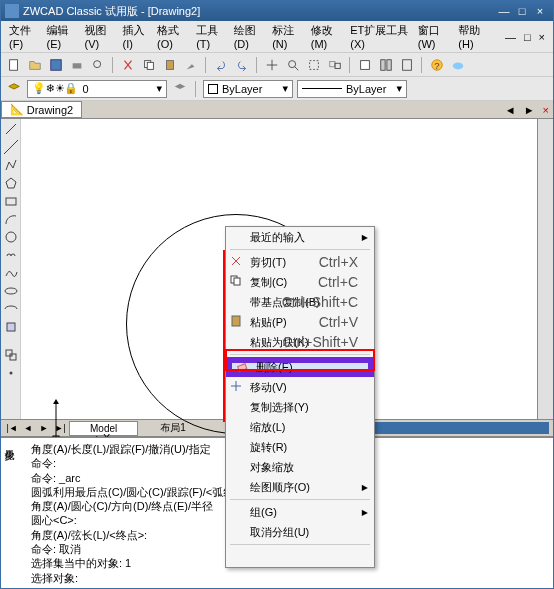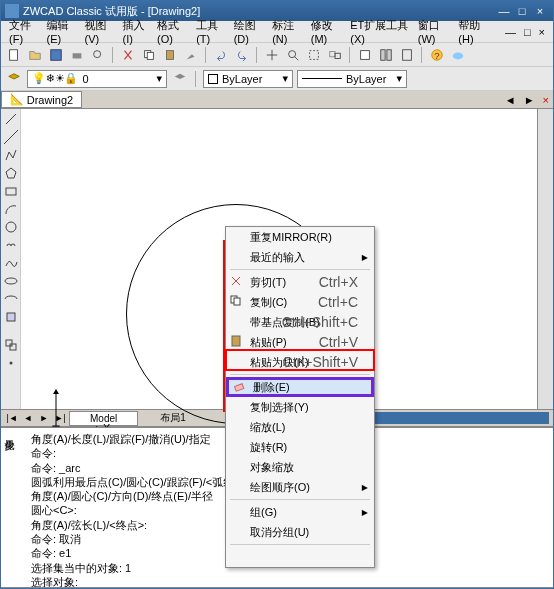--- a/index.html
+++ b/index.html
@@ -1,21 +1,21 @@
 <!DOCTYPE html>
 <html><head>
 <meta charset="utf-8">
 <style>
 *{margin:0;padding:0;box-sizing:border-box;font-family:"Microsoft YaHei",SimSun,Arial,sans-serif;font-size:11px}
 body{background:#f0f0f0;width:554px;height:589px;position:relative;overflow:hidden;border:1px solid #3a6ea5}
 .titlebar{background:linear-gradient(to bottom,#3a6ea5,#2b5a8c);color:#fff;height:20px;display:flex;align-items:center;padding:0 4px}
 .titlebar .icon{width:14px;height:14px;background:#5a8fc7;margin-right:4px}
 .titlebar .title{flex:1;font-size:11px}
 .titlebar .wbtn{width:18px;height:14px;text-align:center;line-height:14px;cursor:pointer;color:#fff}
-.menubar{background:#e8e8e8;height:22px;display:flex;align-items:center;padding:0 4px;border-bottom:1px solid #ccc}
+.menubar{background:#e8e8e8;height:32px;display:flex;align-items:center;padding:0 4px;border-bottom:1px solid #ccc}
 .menubar span{padding:2px 4px;cursor:pointer}
 .toolbar{background:#e8e8e8;height:24px;display:flex;align-items:center;padding:0 4px;gap:3px;border-bottom:1px solid #ccc}
 .tbtn{width:18px;height:18px;display:flex;align-items:center;justify-content:center;cursor:pointer;border:1px solid transparent}
 .tbtn svg{width:14px;height:14px}
 .sep{width:2px;height:16px;border-left:1px solid #aaa;margin:0 2px}
 .layerbar{background:#e8e8e8;height:24px;display:flex;align-items:center;padding:0 4px;gap:4px;border-bottom:1px solid #ccc}
 .layerdd{border:1px solid #888;background:#fff;height:18px;display:flex;align-items:center;padding:0 4px;font-size:10px}
 .doctab{background:#d4d0c8;height:18px;display:flex;align-items:center;border-bottom:1px solid #888}
 .doctab .tab{background:#fff;border:1px solid #888;padding:1px 8px;font-size:10px;display:flex;align-items:center;gap:3px}
 .mainarea{display:flex;height:300px;background:#fff}
@@ -26,21 +26,21 @@
 .modeltabs{background:#d4d0c8;height:18px;display:flex;align-items:center;padding:0 4px;gap:2px;border-top:1px solid #888;border-bottom:1px solid #888}
 .modeltabs .mt{padding:1px 20px;font-size:10px;cursor:pointer}
 .modeltabs .mt.active{background:#fff;border:1px solid #888}
 .modeltabs .nav{width:14px;text-align:center;cursor:pointer;font-size:9px}
 .cmdarea{background:#fff;height:160px;border-top:1px solid #888;padding:4px;font-size:10px;line-height:1.3;overflow:hidden;position:relative}
 .cmdarea .sidelabel{position:absolute;left:2px;top:4px;writing-mode:vertical-lr;font-size:10px}
 .cmdlines{margin-left:26px}
 .cmdinput{background:#fff;height:18px;border-top:1px solid #888;display:flex;align-items:center;padding:0 4px;font-size:10px}
 .ctxmenu{position:absolute;left:224px;top:225px;width:150px;background:#f5f5f5;border:1px solid #888;box-shadow:2px 2px 4px rgba(0,0,0,0.3);z-index:100}
 .ctxitem{height:20px;display:flex;align-items:center;padding:0 6px 0 24px;font-size:11px;cursor:pointer;position:relative}
-.ctxitem.highlight{background:#d4e6f7;border:3px solid #6d28d9}
+.ctxitem.highlight{background:#d4e6f7;border:6px solid #6d28d9}
 .ctxitem .arrow{position:absolute;right:6px;font-size:8px}
 .ctxitem .shortcut{position:absolute;right:16px;font-size:14px;color:#555}
 .ctxitem .cicon{position:absolute;left:4px;width:14px;height:14px}
 .ctxsep{height:1px;background:#ccc;margin:2px 4px}
 .redbox1{position:absolute;border:2px solid red;left:202px;top:131px;width:42px;height:172px;z-index:50;pointer-events:none}
 .redbox2{position:absolute;border:2px solid red;left:224px;top:348px;width:150px;height:22px;z-index:150;pointer-events:none}
 .circle{position:absolute;left:105px;top:95px;width:220px;height:220px;border:1.5px solid #000;border-radius:50%}
 .selline{position:absolute;left:221px;top:123px;width:1px;height:188px;border-left:1px dashed #00f}
 .grip{position:absolute;width:8px;height:8px;background:#0050d0;border:1px solid #003080}
 .axis{position:absolute;left:30px;top:280px}
@@ -343,37 +343,33 @@
   <div class="sidelabel">最少化</div>
   <div class="cmdlines" id="cmdlines">
       <div>角度(A)/长度(L)/跟踪(F)/撤消(U)/指定</div>
       <div>命令:</div>
       <div>命令: _arc</div>
       <div>圆弧利用最后点(C)/圆心(C)/跟踪(F)/&lt;弧线起</div>
       <div>角度(A)/圆心(C)/方向(D)/终点(E)/半径</div>
       <div>圆心&lt;C&gt;:</div>
       <div>角度(A)/弦长(L)/&lt;终点&gt;:</div>
       <div>命令: 取消</div>
-      <div>命令: e1</div>
       <div>选择集当中的对象: 1</div>
       <div>选择对象:</div>
     </div>
 </div>
 
 <div class="cmdinput">
   <span>命令:</span>
   <span style="flex:1;margin-left:4px;border:none"></span>
   <span>◄</span>
   <span>►</span>
 </div>
 
 <div class="ctxmenu" id="ctxmenu">
-    <div class="ctxitem">
-      <span>重复MIRROR(R)</span>
-    </div>
     <div class="ctxitem">
       <span>最近的输入</span>
       <span class="arrow">▶</span>
     </div>
     <div class="ctxsep"></div>
     <div class="ctxitem">
       <span>剪切(T)</span>
       <span class="cicon"><svg width="12" height="12">
           <path d="M2 2l8 8M10 2L2 10" stroke="#c44"></path>
         </svg></span>
@@ -403,20 +399,26 @@
       <span class="shortcut">Ctrl+Shift+V</span>
     </div>
     <div class="ctxsep"></div>
     <div class="ctxitem highlight">
       <span>删除(E)</span>
       <span class="cicon"><svg width="12" height="12">
           <rect x="2" y="5" width="8" height="5" fill="#fbb" stroke="#c66" transform="rotate(-20 6 7)"></rect>
         </svg></span>
     </div>
     <div class="ctxitem">
+      <span>移动(V)</span>
+      <span class="cicon"><svg width="12" height="12">
+          <path d="M6 1v10M1 6h10" stroke="#46a"></path>
+        </svg></span>
+    </div>
+    <div class="ctxitem">
       <span>复制选择(Y)</span>
     </div>
     <div class="ctxitem">
       <span>缩放(L)</span>
     </div>
     <div class="ctxitem">
       <span>旋转(R)</span>
     </div>
     <div class="ctxitem">
       <span>对象缩放</span>

